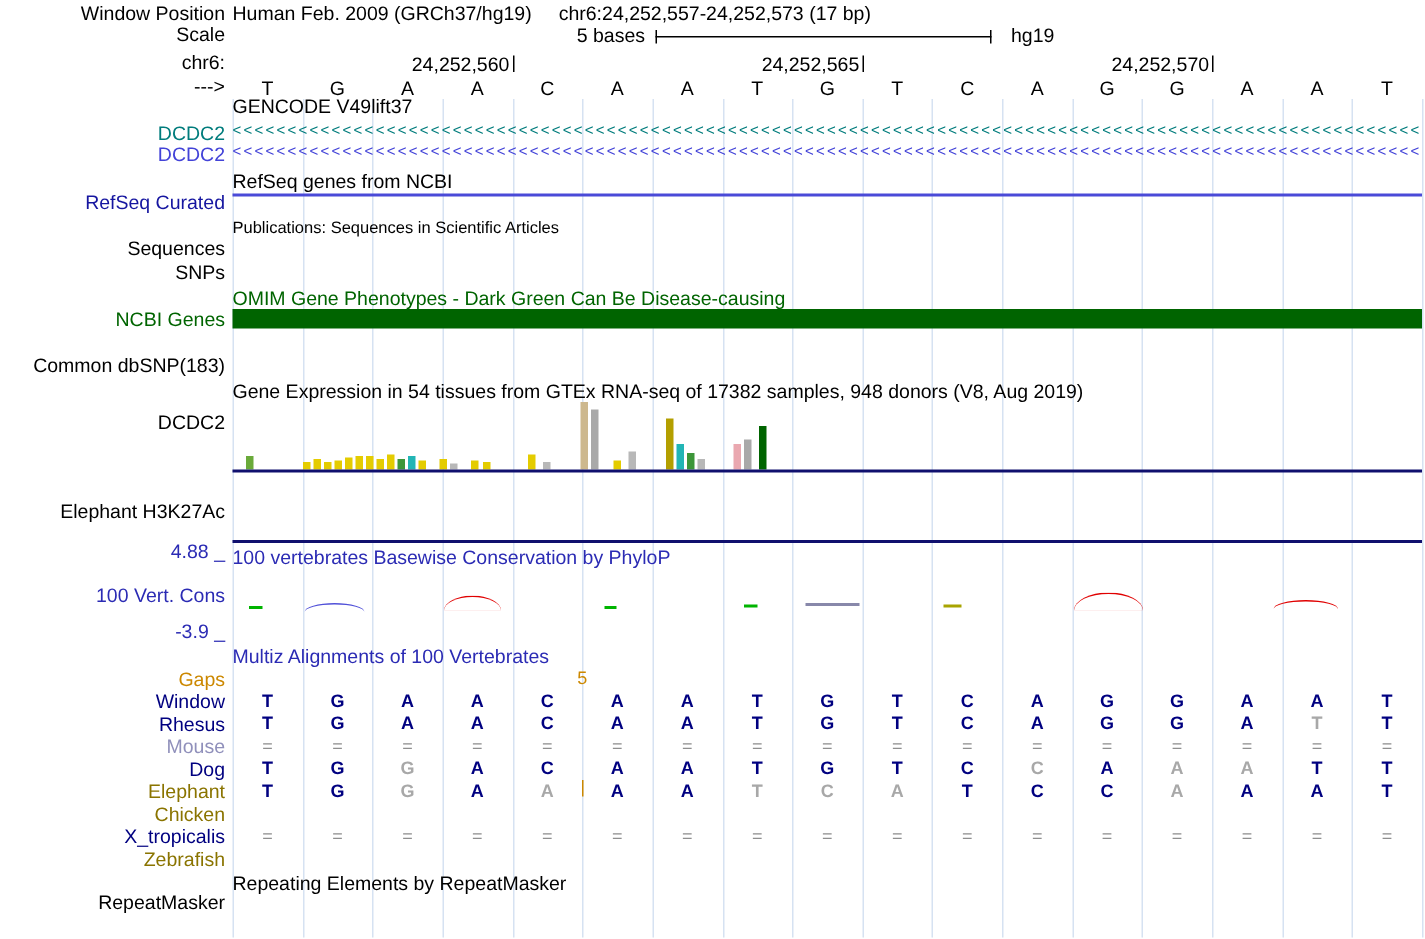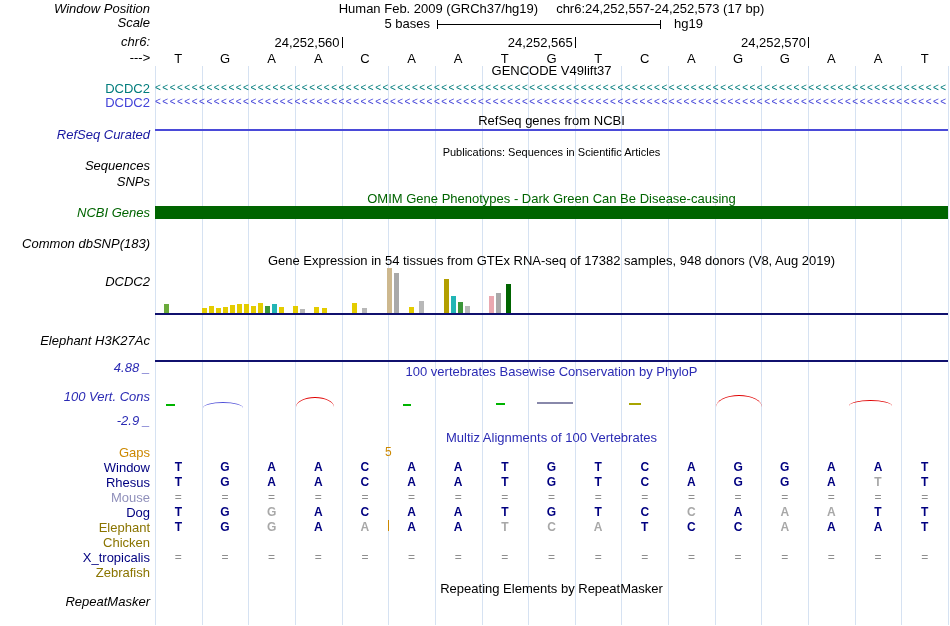--- a/index.html
+++ b/index.html
@@ -1,19 +1,19 @@
 <!DOCTYPE html>
 <html><head>
 <meta charset="utf-8">
 <style>
   html,body{margin:0;padding:0;background:#fff;}
   #app{position:relative;width:950px;height:626px;background:#fff;overflow:hidden;
        font-family:"Liberation Sans",sans-serif;font-size:13px;color:#000;}
-  .llab{position:absolute;right:800px;white-space:nowrap;line-height:14px;font-style:italic;}
-  .title{position:absolute;left:155px;width:793px;text-align:center;white-space:nowrap;line-height:13px;}
+  .llab{position:absolute;right:800px;white-space:nowrap;line-height:14px;}
+  .title{position:absolute;left:155px;width:793px;text-align:left;white-space:nowrap;line-height:13px;}
   .small{font-size:11px;}
   .blue{color:#2b2bb4;}
   .abs{position:absolute;}
 </style>
 </head>
 <body>
 
 <div id="app">
   <div id="grid">
       <div style="position: absolute; left: 155px; top: 66px; width: 1px; height: 559px; background: rgb(214, 226, 242);"></div>
@@ -138,21 +138,21 @@
       <div style="position: absolute; left: 506px; top: 284px; width: 5px; height: 29px; background: rgb(0, 100, 0);"></div>
     </div>
   <div class="abs" style="left:155px;top:313px;width:793px;height:2px;background:#10106e"></div>
 
   <div class="llab" style="top:334px">Elephant H3K27Ac</div>
   <div class="abs" style="left:155px;top:360px;width:793px;height:2px;background:#10106e"></div>
 
   <div class="title blue" style="top:365px">100 vertebrates Basewise Conservation by PhyloP</div>
   <div class="llab blue" style="top:361px">4.88 _</div>
   <div class="llab blue" style="top:390px">100 Vert. Cons</div>
-  <div class="llab blue" style="top:414px">-2.9 _</div>
+  <div class="llab blue" style="top:414px">-3.9 _</div>
   <div id="phylopMarks">
       <div style="position: absolute; left: 166px; top: 404px; width: 9px; height: 1.5px; background: rgb(0, 180, 0);"></div>
       <div style="position: absolute; left: 203px; top: 402px; width: 40px; height: 5px; border-top: 1.5px solid rgb(80, 80, 216); border-radius: 50% 50% 0px 0px / 100% 100% 0px 0px;"></div>
       <div style="position: absolute; left: 296px; top: 397px; width: 38px; height: 9px; border-top: 1.5px solid rgb(224, 0, 0); border-radius: 50% 50% 0px 0px / 100% 100% 0px 0px;"></div>
       <div style="position: absolute; left: 403px; top: 404px; width: 8px; height: 1.5px; background: rgb(0, 180, 0);"></div>
       <div style="position: absolute; left: 496px; top: 403px; width: 9px; height: 1.5px; background: rgb(0, 180, 0);"></div>
       <div style="position: absolute; left: 537px; top: 402px; width: 36px; height: 1.5px; background: rgb(136, 136, 170);"></div>
       <div style="position: absolute; left: 629px; top: 403px; width: 12px; height: 1.5px; background: rgb(168, 164, 0);"></div>
       <div style="position: absolute; left: 716px; top: 395px; width: 46px; height: 11px; border-top: 1.5px solid rgb(224, 0, 0); border-radius: 50% 50% 0px 0px / 100% 100% 0px 0px;"></div>
       <div style="position: absolute; left: 849px; top: 400px; width: 43px; height: 5px; border-top: 1.5px solid rgb(224, 0, 0); border-radius: 50% 50% 0px 0px / 100% 100% 0px 0px;"></div>

